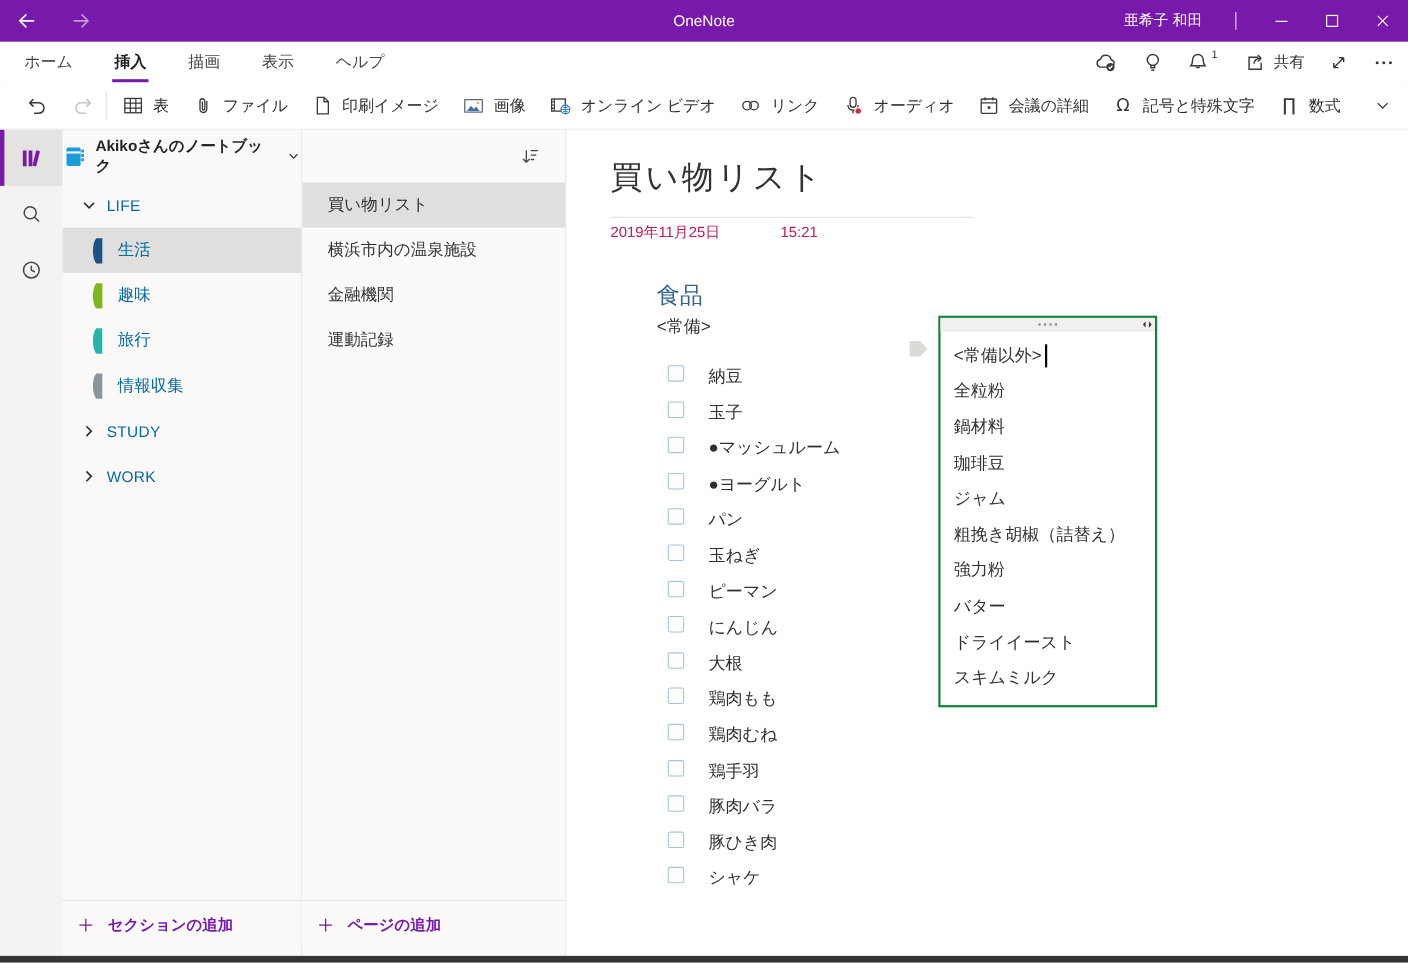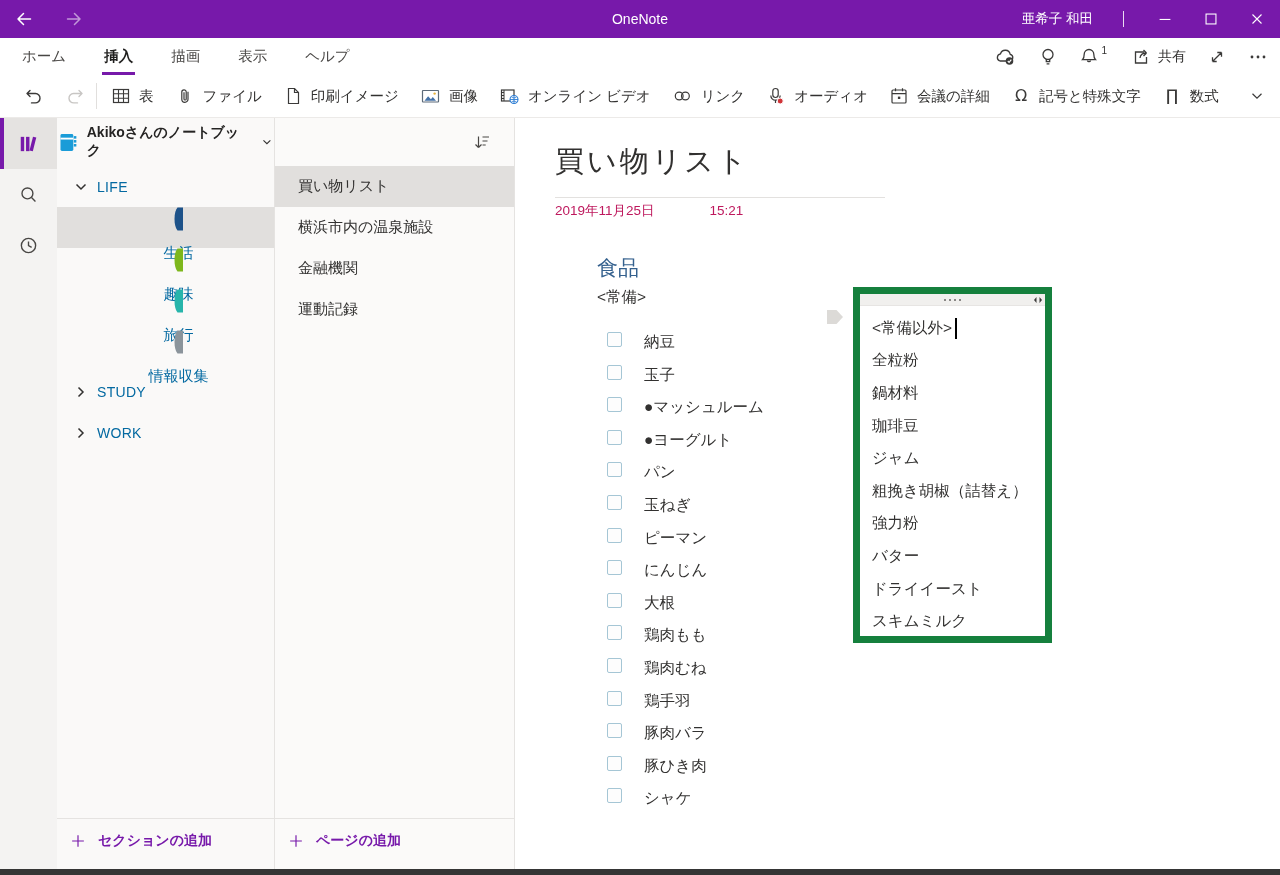--- a/index.html
+++ b/index.html
@@ -42,21 +42,21 @@
   .rail-item.active { background:#e5e3e1; }
   .rail-item.active::before { content:""; position:absolute; left:0; top:0; width:4px; height:51px; background:#7719aa; }
 
   .sections-pane { position:absolute; left:57px; top:118px; width:218px; height:751px;
                    background:#faf9f8; border-right:1px solid #e5e3e1; }
   .pane-header { height:48px; display:flex; align-items:center; padding-left:2px; gap:9px; }
   .nb-name { font-size:14px; font-weight:700; color:#252423; }
   .srow { height:41px; display:flex; align-items:center; font-size:14px; color:#0369a1; }
   .srow .chev { width:20px; height:20px; margin-left:14px; margin-right:6px; flex:0 0 auto; }
   .srow .grp { letter-spacing:.3px; }
-  .srow.child { padding-left:26px; gap:13px; font-size:15px;flex-direction:column; }
+  .srow.child { padding-left:26px; gap:13px; font-size:15px; }
   .srow.selected { background:#e1dfdd; }
   .spine { width:11px; height:24px; flex:0 0 auto; }
   .pane-add { position:absolute; left:0; bottom:6px; width:100%; height:45px; border-top:1px solid #e5e3e1;
               display:flex; align-items:center; padding-left:12px; gap:11px; color:#7719aa;
               font-size:14px; font-weight:600; background:inherit; }
 
   .pages-pane { position:absolute; left:275px; top:118px; width:240px; height:751px;
                 background:#fbfaf9; border-right:1px solid #e5e3e1; }
   .pages-header { height:48px; display:flex; align-items:center; justify-content:flex-end; padding-right:22px; }
   .prow { height:41px; display:flex; align-items:center; padding-left:23px; font-size:15px; color:#323130; }
@@ -72,21 +72,21 @@
   .page-heading { position:absolute; left:82px; top:136px; font-size:21px; color:#35618e; }
   .list-title { position:absolute; left:82px; top:169px; font-size:15.5px; color:#323130; }
   .todo-list { position:absolute; left:92px; top:214px; }
   .todo { height:32.6px; display:flex; align-items:flex-start;font-family:Liberation Mono, monospace; }
   .cb { width:15px; height:15px; border:1px solid #a5c6d5; border-radius:2px; background:#fdfdfd; margin-right:22px; flex:0 0 auto; }
   .todo span { font-size:15.5px; color:#323130; }
 
   .para-handle { position:absolute; left:311px; top:191px; }
 
   .note-container { position:absolute; left:338px; top:169px; width:199px; height:356px;
-                    background:#fff; border:7px solid #15803d; }
+                    background:#fff; border:2px solid #15803d; }
   .nc-header { height:12px; background:#f1f0ee; border-bottom:1px solid #e7e5e3; position:relative;
                display:flex; align-items:center; justify-content:center; gap:3px; }
   .grip-dot { width:2px; height:2px; background:#8a8886; }
   .nc-resize { position:absolute; right:2px; top:2px; }
   .nc-body { padding:6px 0 0 12px; }
   .nc-row { height:32.6px; display:flex; align-items:center; font-size:15.5px; color:#323130; }
   .caret { display:inline-block; width:1.5px; height:21px; background:#000; margin-left:3px; }
 
   .window-bottom { position:absolute; left:0; top:869px; width:1280px; height:6px; background:#353535; }
 

